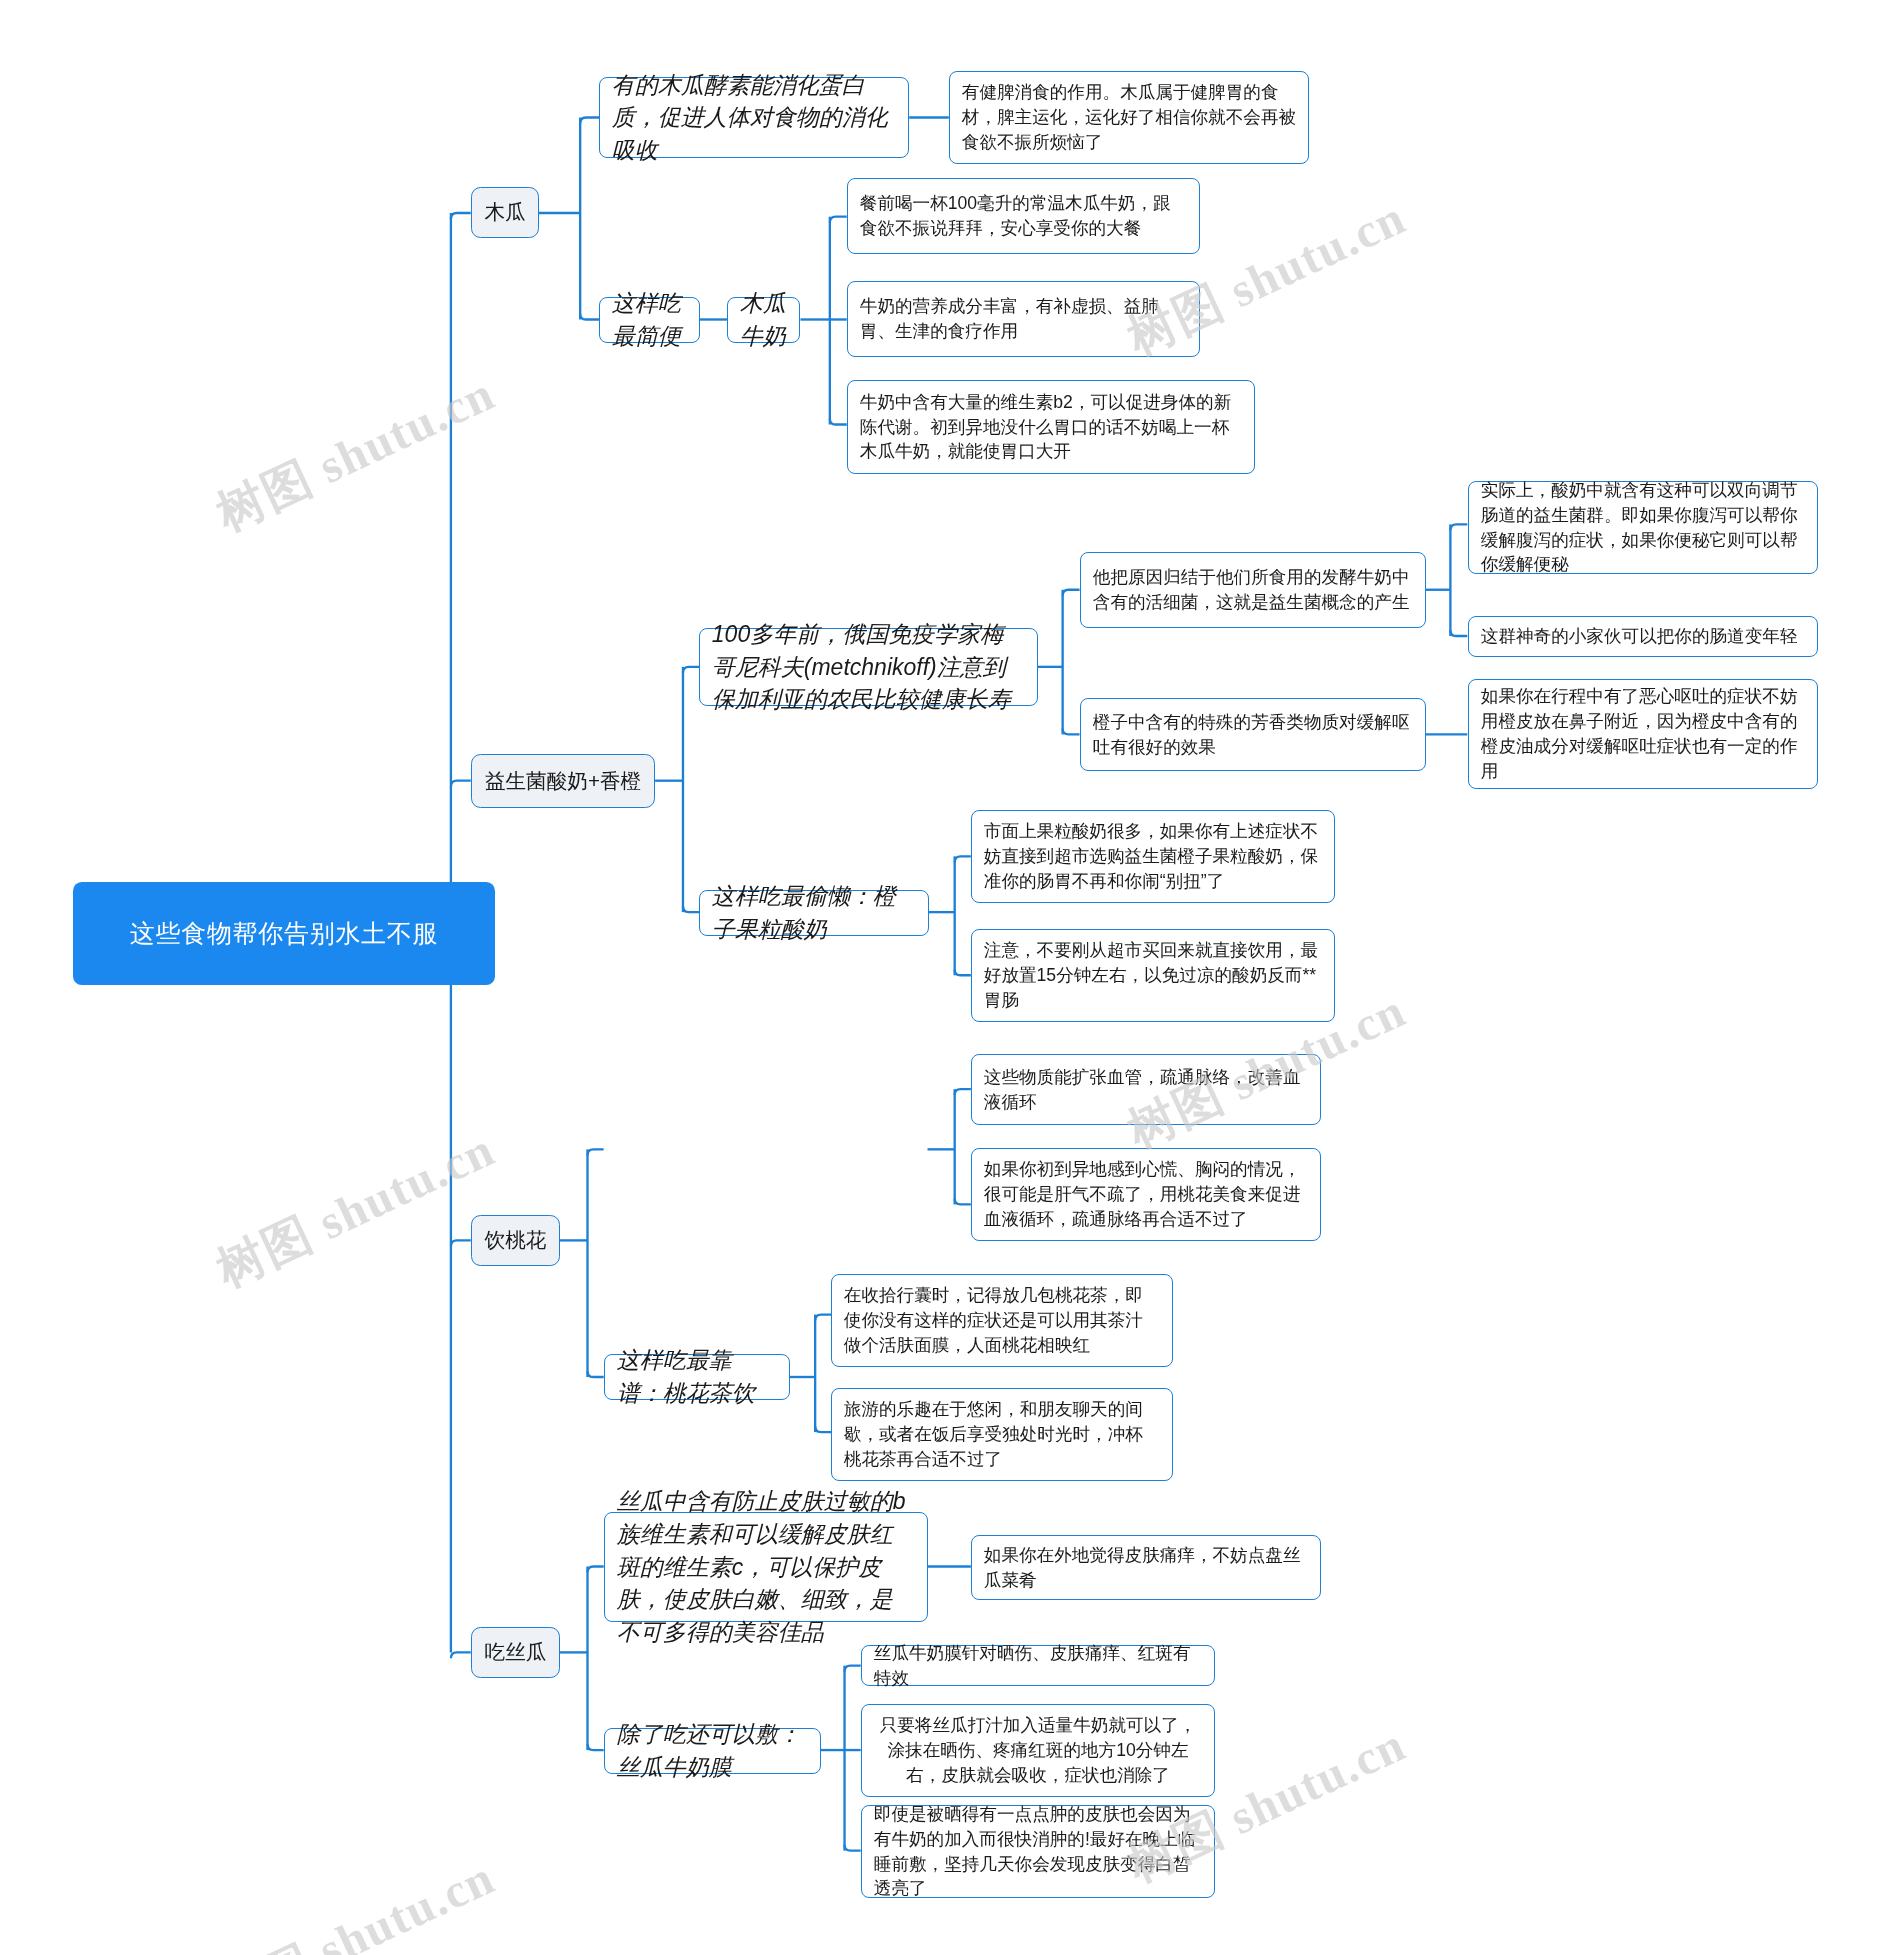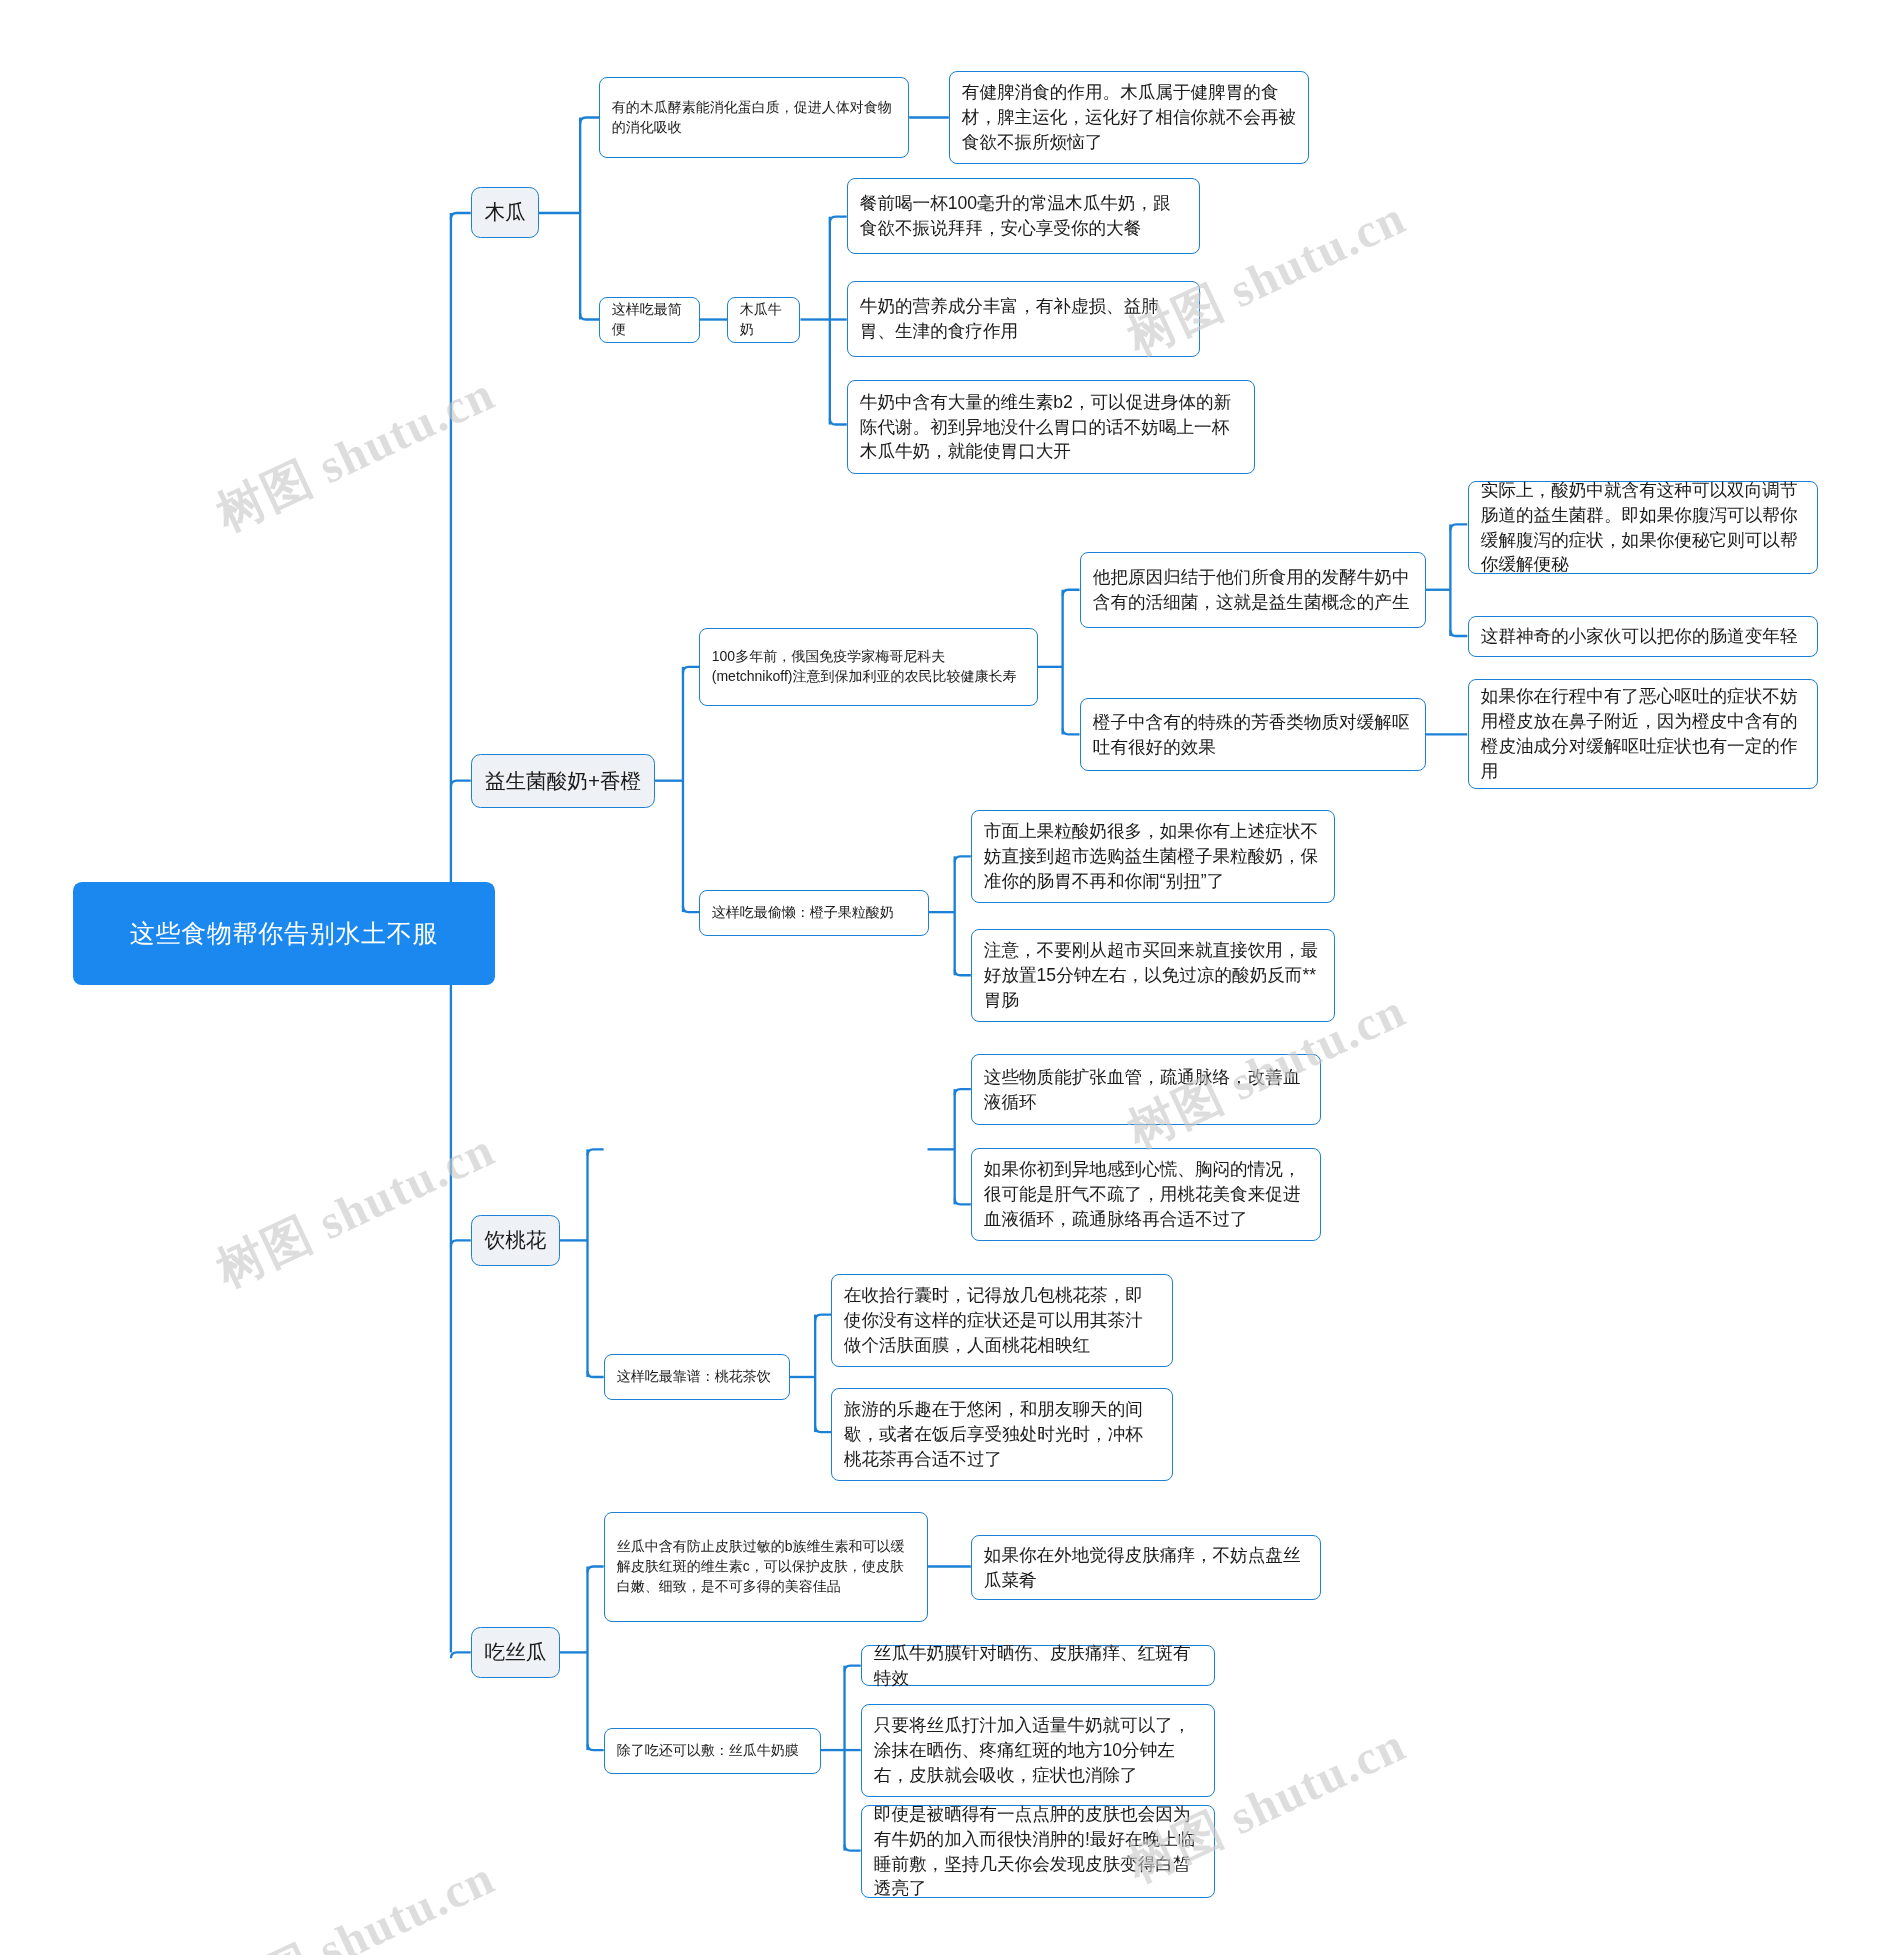--- a/index.html
+++ b/index.html
@@ -95,21 +95,21 @@
   .lvl2, .leaf {
     background: #ffffff;
     border: 1.6px solid #1b80d6;
     border-radius: 8px;
     color: #1a1a1a;
     font-size: 17.6px;
     line-height: 1.42;
     padding: 8px 11.8px;
     text-align: left;
   }
-  .lvl2 { font-size: 14px; }
+  .lvl2 { font-size: 23px; font-style: italic; }
   .leaf { font-size: 17.6px; }
 </style>
 </head>
 <body>
 
 <div id="canvas">
 
   <div class="wm-layer">
     <div class="wm" style="left:220px; top:485px;"><span class="cjk">树图</span> <span>shutu.cn</span></div>
     <div class="wm" style="left:1131px; top:309px;"><span class="cjk">树图</span> <span>shutu.cn</span></div>
@@ -310,21 +310,21 @@
   </div>
 
   <div class="node lvl2" style="left:604px; top:1728px; width:217px; height:46px;">
     <span class="txt">除了吃还可以敷：丝瓜牛奶膜</span>
   </div>
 
   <div class="node leaf" style="left:861px; top:1645px; width:354px; height:41px;">
     <span class="txt">丝瓜牛奶膜针对晒伤、皮肤痛痒、红斑有特效</span>
   </div>
 
-  <div class="node leaf" style="left:861px; top:1704px; width:354px; height:93px;">
+  <div class="node leaf" style="left:861px; top:1704px; width:354px; height:93px;text-align:center;">
     <span class="txt">只要将丝瓜打汁加入适量牛奶就可以了，涂抹在晒伤、疼痛红斑的地方10分钟左右，皮肤就会吸收，症状也消除了</span>
   </div>
 
   <div class="node leaf" style="left:861px; top:1805px; width:354px; height:93px;">
     <span class="txt">即使是被晒得有一点点肿的皮肤也会因为有牛奶的加入而很快消肿的!最好在晚上临睡前敷，坚持几天你会发现皮肤变得白皙透亮了</span>
   </div>
 
 </div>
 
 

